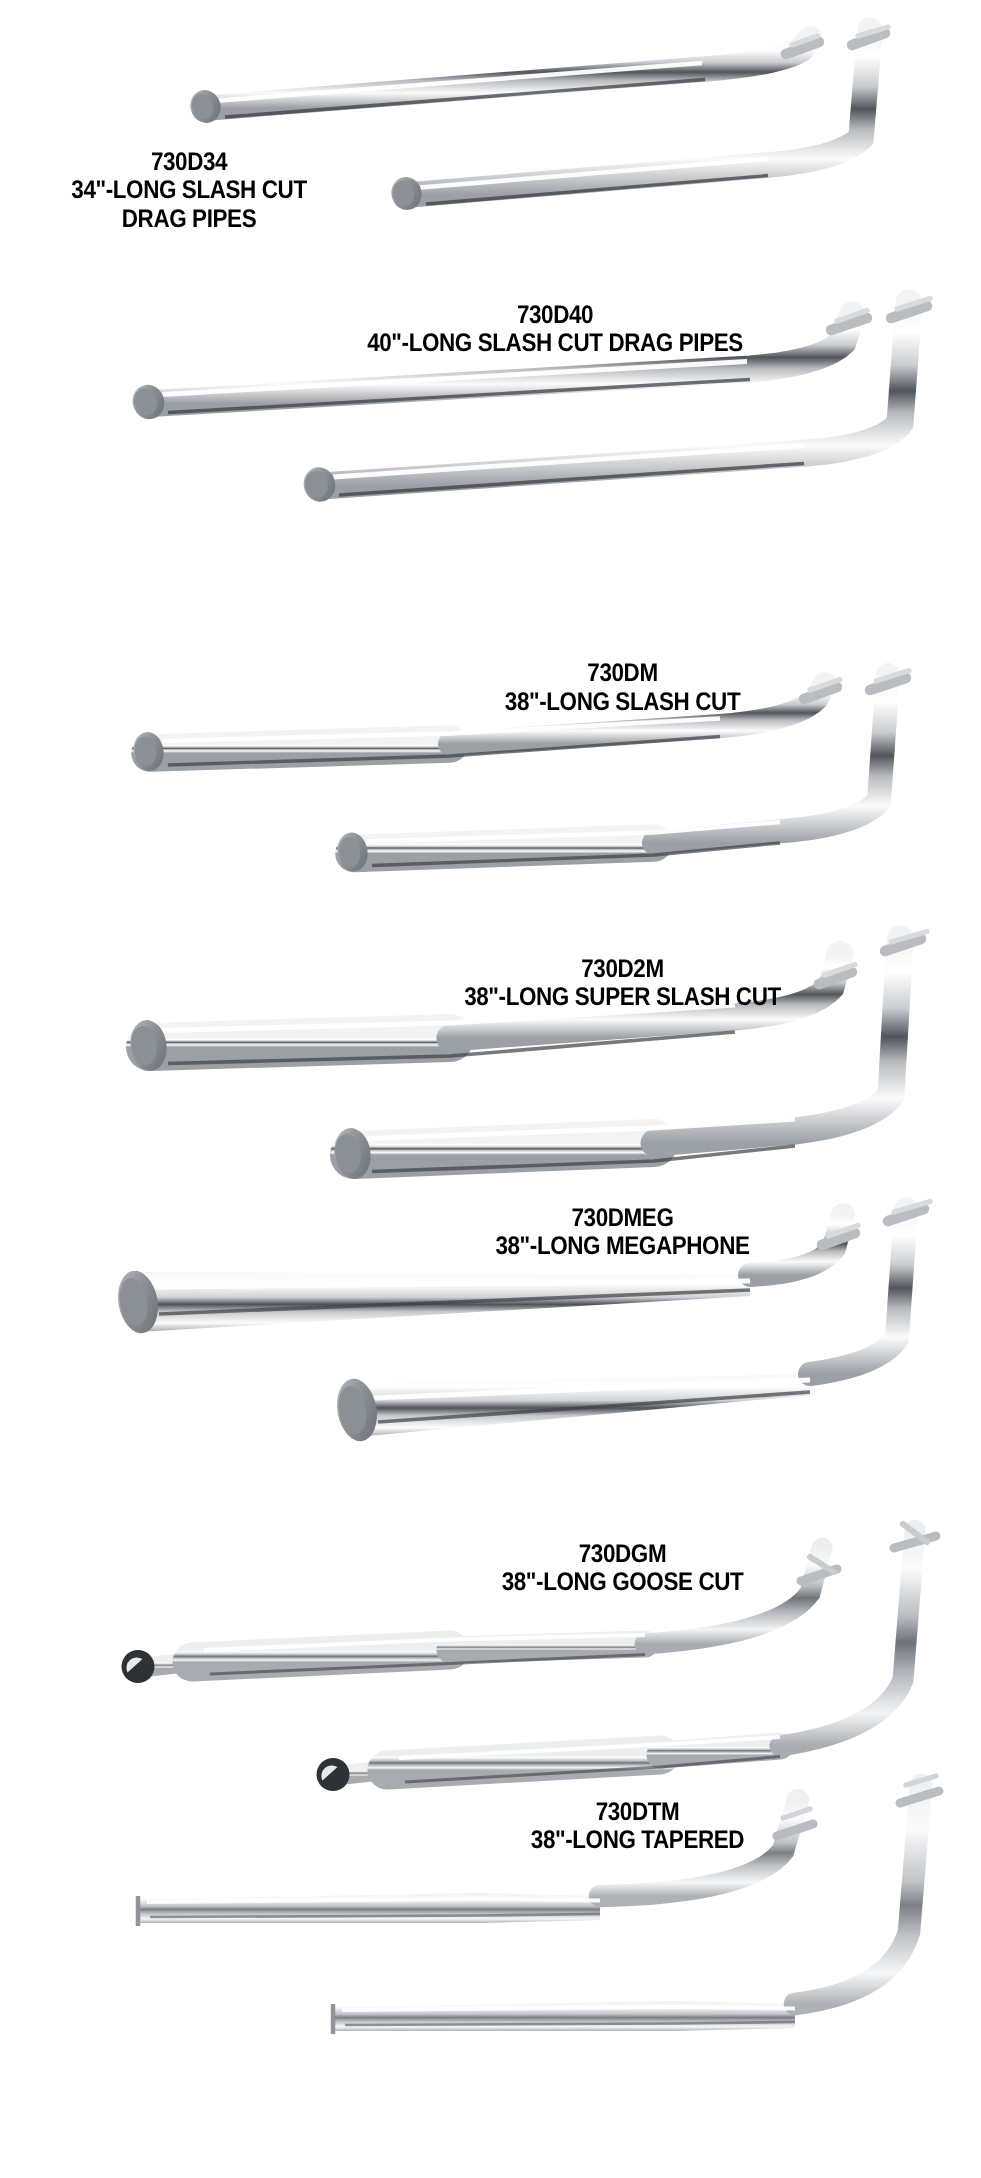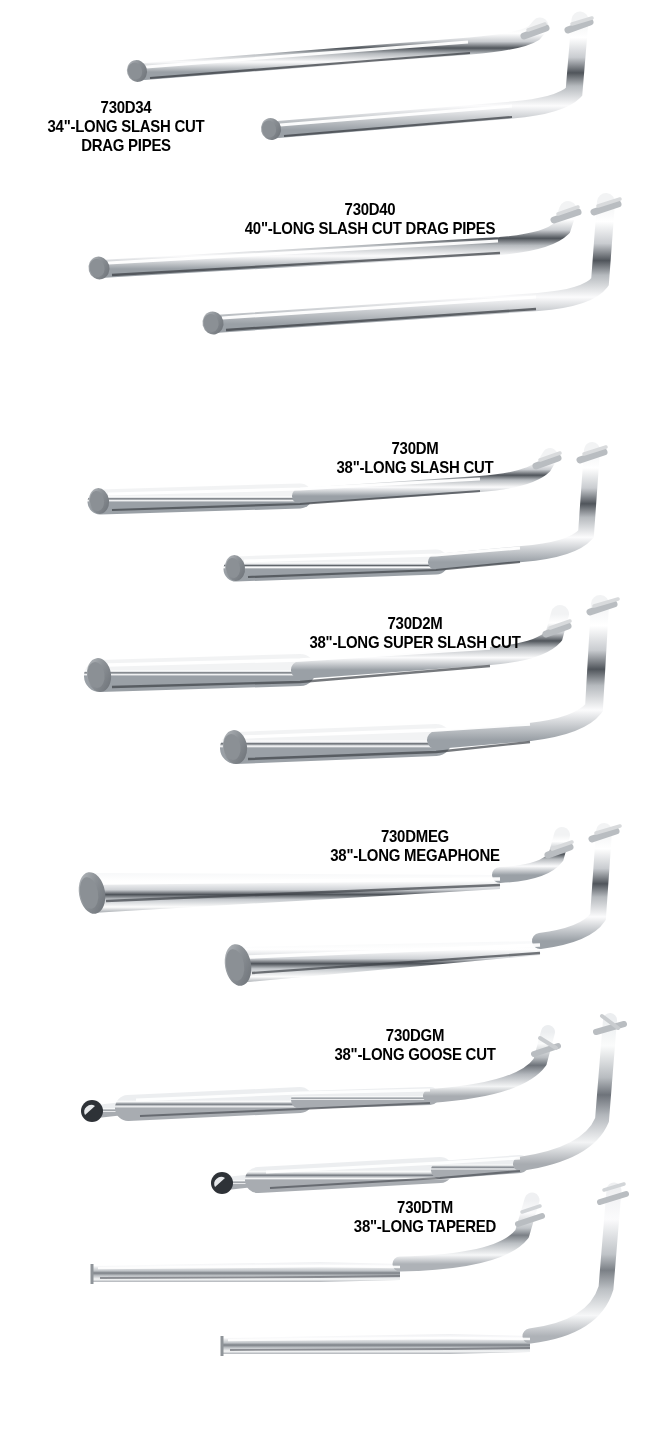--- a/index.html
+++ b/index.html
@@ -143,21 +143,21 @@
           <path d="M584,20 L606,13" stroke="#d8dadc" stroke-width="3.5" stroke-linecap="round"></path>
         </g>
       </svg>
     </div>
     <div class="caption" style="left:270px;top:5px;width:290px;">
       <span class="cap-line cap-code">730DM</span>
       <span class="cap-line cap-desc">38"-LONG SLASH CUT</span>
     </div>
   </div>
 
-  <div class="product-section" style="top:590px;height:210px;">
+  <div class="product-section" style="top:612px;height:210px;">
     <div class="pipe-art">
       <svg viewBox="0 0 654 210" preserveAspectRatio="none">
         <g>
           <path d="M100,86 L300,80" fill="none" stroke="url(#chrome1)" stroke-width="32" stroke-linecap="round"></path>
           <path d="M300,80 L490,66 Q540,62 554,46 L560,24" fill="none" stroke="url(#chrome1)" stroke-width="18" stroke-linecap="round"></path>
           <path d="M108,75 L300,70 L490,58" fill="none" stroke="#ffffff" stroke-width="3.4" opacity="0.95"></path>
           <path d="M112,97 L300,92 L490,76" fill="none" stroke="#3c4046" stroke-width="2.4" opacity="0.7"></path>
           <ellipse cx="99" cy="85" rx="12" ry="17" fill="url(#chromeTipA)" transform="rotate(-8 99 85)"></ellipse>
           <ellipse cx="96" cy="85" rx="8.5" ry="13" fill="#8b9095" transform="rotate(-8 96 85)"></ellipse>
           <path d="M546,44 L568,36" stroke="#b9bdc1" stroke-width="7" stroke-linecap="round"></path>
@@ -174,21 +174,21 @@
           <path d="M594,16 L618,9" stroke="#d8dadc" stroke-width="3.5" stroke-linecap="round"></path>
         </g>
       </svg>
     </div>
     <div class="caption" style="left:250px;top:24px;width:330px;">
       <span class="cap-line cap-code">730D2M</span>
       <span class="cap-line cap-desc">38"-LONG SUPER SLASH CUT</span>
     </div>
   </div>
 
-  <div class="product-section" style="top:813px;height:200px;">
+  <div class="product-section" style="top:788px;height:200px;">
     <div class="pipe-art">
       <svg viewBox="0 0 654 200" preserveAspectRatio="none">
         <defs>
           <linearGradient id="megaG" x1="0" y1="0" x2="0" y2="1">
             <stop offset="0%" stop-color="#f7f8f9"></stop>
             <stop offset="20%" stop-color="#ffffff"></stop>
             <stop offset="42%" stop-color="#cfd2d6"></stop>
             <stop offset="54%" stop-color="#4e5359"></stop>
             <stop offset="66%" stop-color="#c3c7cb"></stop>
             <stop offset="85%" stop-color="#fdfdfd"></stop>

